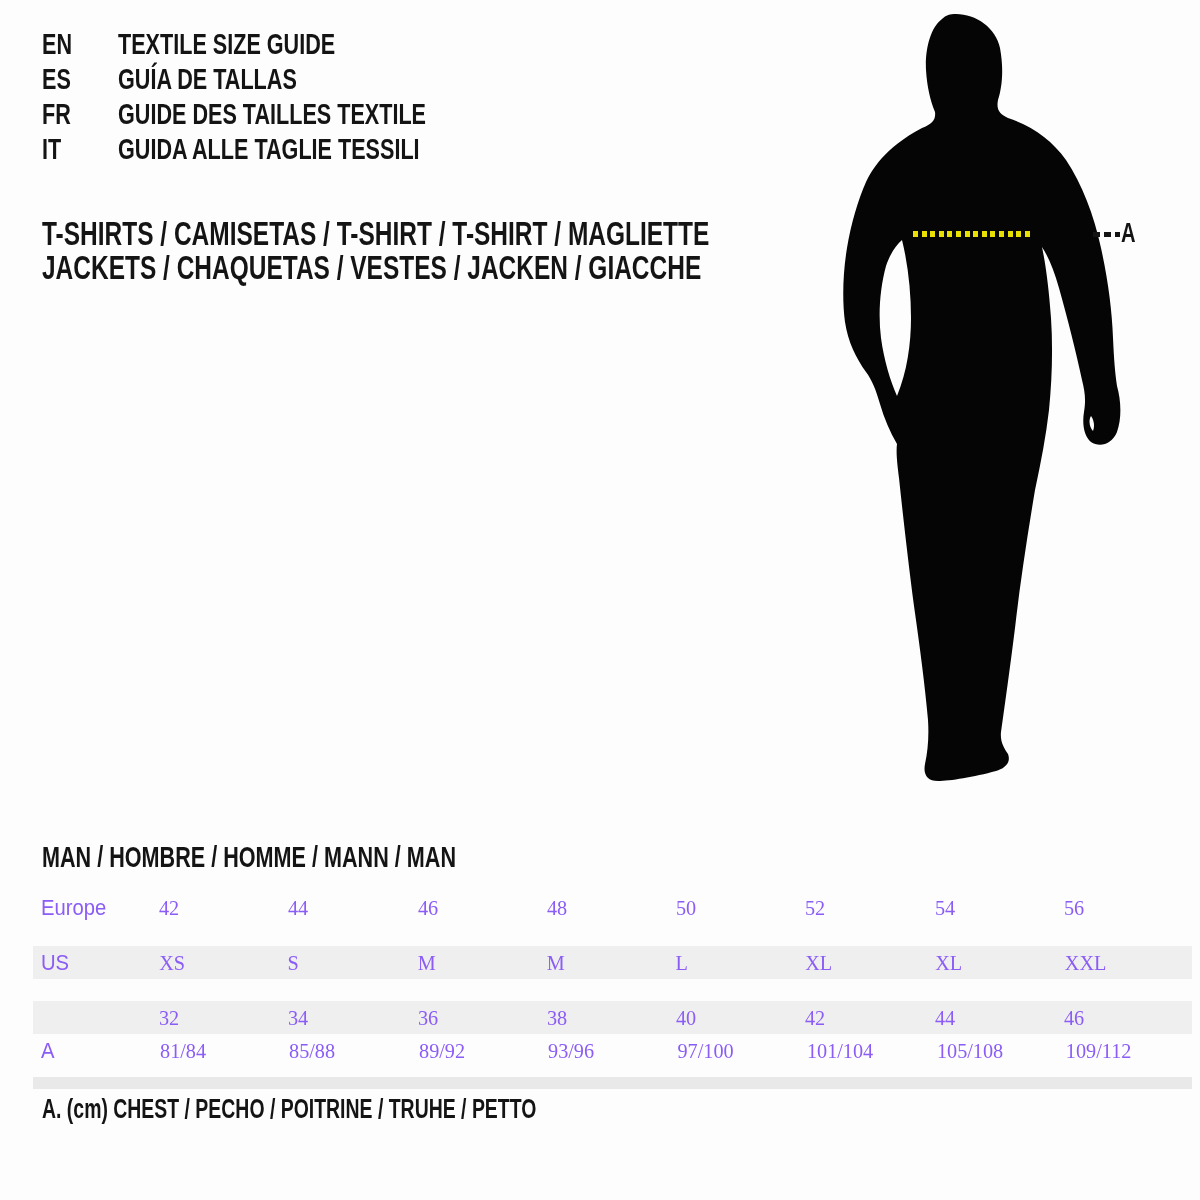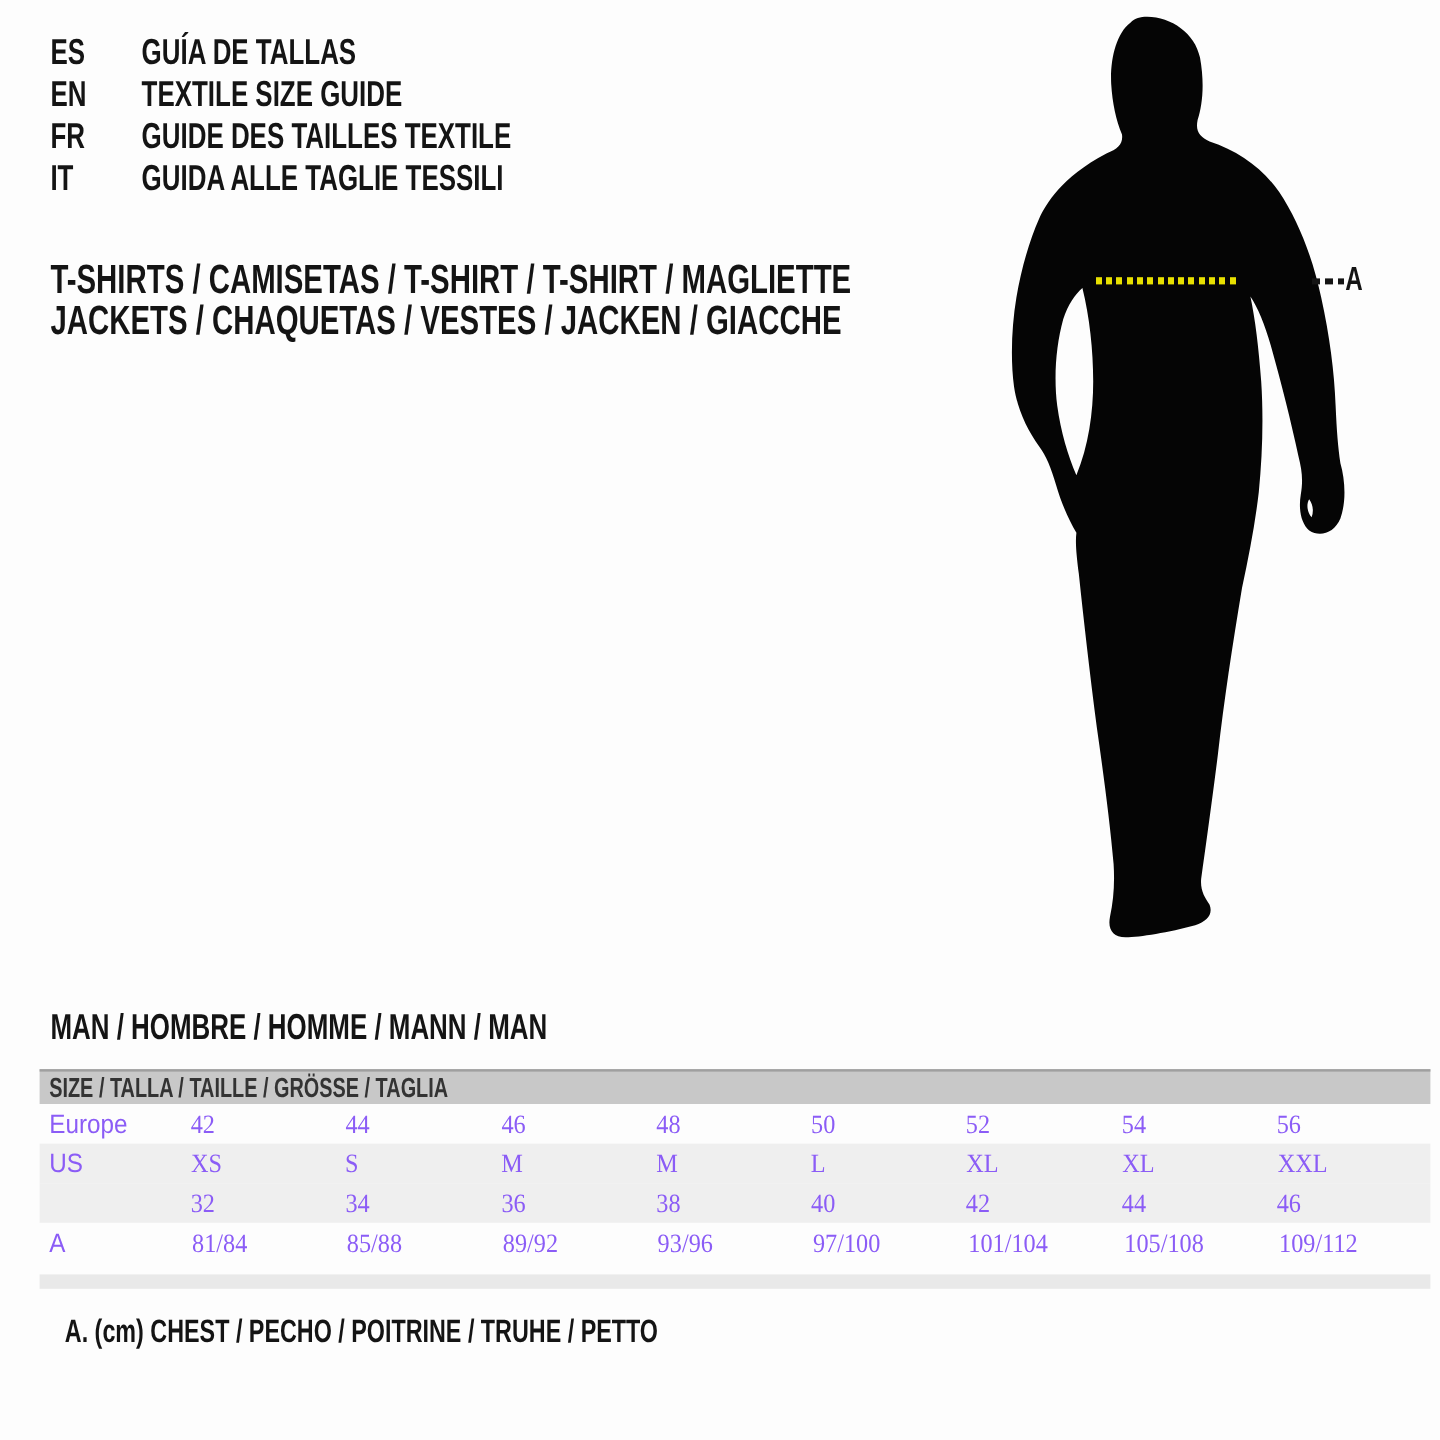--- a/index.html
+++ b/index.html
@@ -37,39 +37,39 @@
   
   .man-heading{position:absolute;left:42px;top:840px;font-size:30px;font-weight:700;}
 
   
   .size-table{position:absolute;left:33px;top:891px;width:1159px;}
   .thead{
     box-sizing:border-box;height:29px;line-height:27px;background:#c8c8c8;
     border-top:2px solid #9f9f9f;padding-left:8px;font-size:23px;color:#333333;
   }
   .trow{display:flex;height:33px;line-height:33px;font-size:22px;color:#8b5cf6;}
-  .trow.band{background:#efefef;}
+  .trow.band{background:#efefef;margin-top:22px;}
   .rlabel{flex:0 0 125px;padding-left:8px;box-sizing:border-box;text-align:left;}
   .cell{flex:1 1 0;text-align:left;font-family:Liberation Serif, serif;}
   .tbar{height:12px;margin-top:10px;background:#e9e9e9;}
 
   
-  .footnote{position:absolute;left:42px;top:1094px;font-size:27px;font-weight:700;margin-left:12px;}
+  .footnote{position:absolute;left:42px;top:1094px;font-size:27px;font-weight:700;}
 </style>
 </head>
 <body>
 
 <div class="page">
 
   <div class="lang-block">
     <div class="lang-row">
-      <span class="code-box"><span class="cond">ES</span></span><span class="cond">GUÍA DE TALLAS</span>
+      <span class="code-box"><span class="cond">EN</span></span><span class="cond">TEXTILE SIZE GUIDE</span>
     </div>
     <div class="lang-row">
-      <span class="code-box"><span class="cond">EN</span></span><span class="cond">TEXTILE SIZE GUIDE</span>
+      <span class="code-box"><span class="cond">ES</span></span><span class="cond">GUÍA DE TALLAS</span>
     </div>
     <div class="lang-row">
       <span class="code-box"><span class="cond">FR</span></span><span class="cond">GUIDE DES TAILLES TEXTILE</span>
     </div>
     <div class="lang-row">
       <span class="code-box"><span class="cond">IT</span></span><span class="cond">GUIDA ALLE TAGLIE TESSILI</span>
     </div>
   </div>
 
   <div class="categories">
@@ -130,23 +130,20 @@
       Z"></path>
   </svg>
 
   <div class="chest-line"></div>
   <div class="callout-dash"></div>
   <div class="measure-label"><span class="cond">A</span></div>
 
   <div class="man-heading"><span class="cond">MAN / HOMBRE / HOMME / MANN / MAN</span></div>
 
   <div class="size-table">
-    <div class="thead">
-      <span class="cond">SIZE / TALLA / TAILLE / GRÖSSE / TAGLIA</span>
-    </div>
 
     <div class="trow">
       <span class="rlabel"><span class="cxl">Europe</span></span>
       <span class="cell"><span class="cx">42</span></span>
       <span class="cell"><span class="cx">44</span></span>
       <span class="cell"><span class="cx">46</span></span>
       <span class="cell"><span class="cx">48</span></span>
       <span class="cell"><span class="cx">50</span></span>
       <span class="cell"><span class="cx">52</span></span>
       <span class="cell"><span class="cx">54</span></span>

